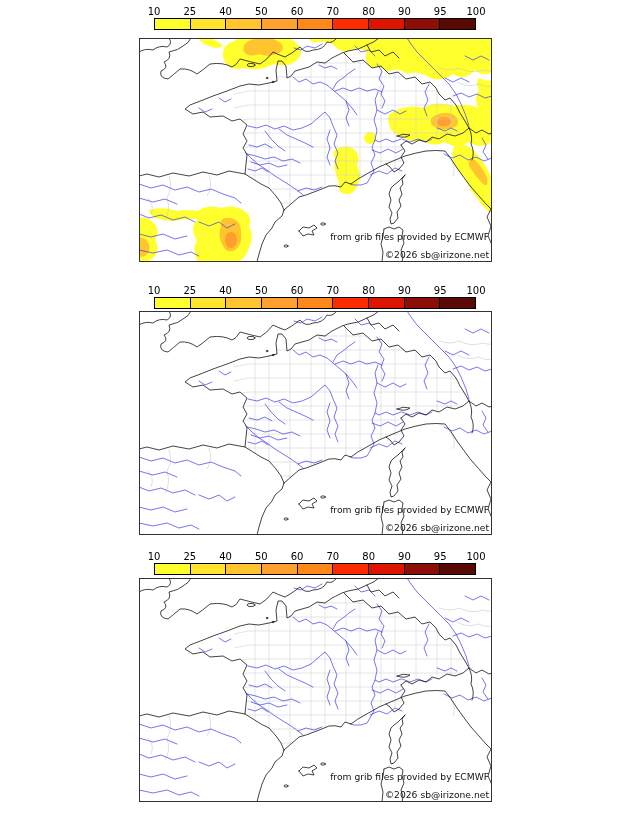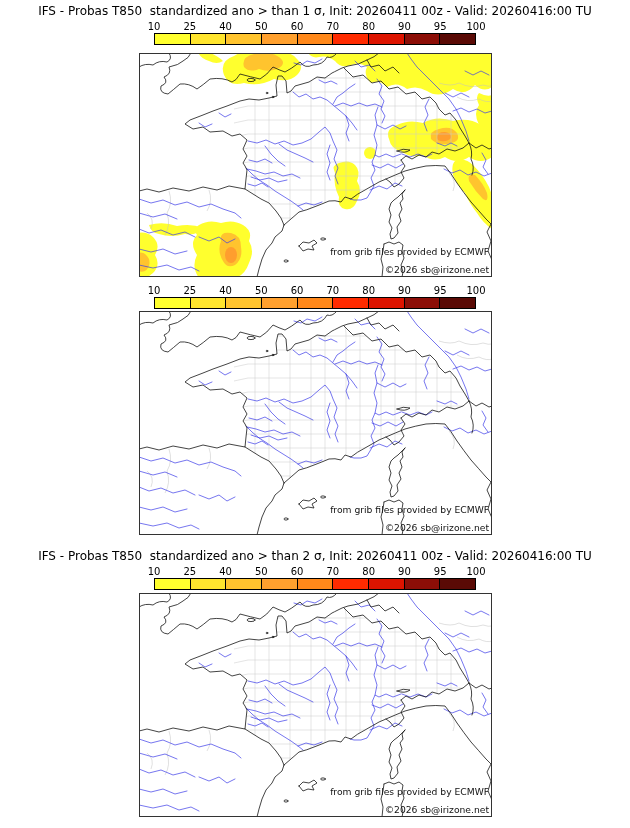--- a/index.html
+++ b/index.html
@@ -163,21 +163,20 @@
         <path d="M298,84 Q298,79 306,79 Q313,80 312,85 Q308,89 302,88 Q298,88 298,84 Z"></path>
         <ellipse cx="92" cy="202" rx="6" ry="8"></ellipse>
       </g>
     </g>
   </defs>
 </svg>
 
 <div class="page">
 
   <div class="panel" id="panel1">
-    <div class="panel-title">IFS - Probas T850  standardized ano &gt; than 1 σ, Init: 20260411 00z - Valid: 20260416:00 TU</div>
     <div class="cbar-wrap">
       <div class="ticks">
           <span style="left: 0%;">10</span>
           <span style="left: 11.1111%;">25</span>
           <span style="left: 22.2222%;">40</span>
           <span style="left: 33.3333%;">50</span>
           <span style="left: 44.4444%;">60</span>
           <span style="left: 55.5556%;">70</span>
           <span style="left: 66.6667%;">80</span>
           <span style="left: 77.7778%;">90</span>
@@ -239,21 +238,20 @@
         <rect x="0" y="0" width="353" height="224" fill="#ffffff"></rect>
         <use href="#maplines" xlink:href="#maplines"></use>
         <rect x="0.5" y="0.5" width="352" height="223" fill="none" stroke="#333" stroke-width="1"></rect>
         <text class="attr1" x="350" y="202" text-anchor="end">from grib files provided by ECMWF</text>
         <text class="attr2" x="350" y="220" text-anchor="end">©2026 sb@irizone.net</text>
       </svg>
     </div>
   </div>
 
   <div class="panel" id="panel3">
-    <div class="panel-title">IFS - Probas T850  standardized ano &gt; than 2 σ, Init: 20260411 00z - Valid: 20260416:00 TU</div>
     <div class="cbar-wrap">
       <div class="ticks">
           <span style="left: 0%;">10</span>
           <span style="left: 11.1111%;">25</span>
           <span style="left: 22.2222%;">40</span>
           <span style="left: 33.3333%;">50</span>
           <span style="left: 44.4444%;">60</span>
           <span style="left: 55.5556%;">70</span>
           <span style="left: 66.6667%;">80</span>
           <span style="left: 77.7778%;">90</span>

